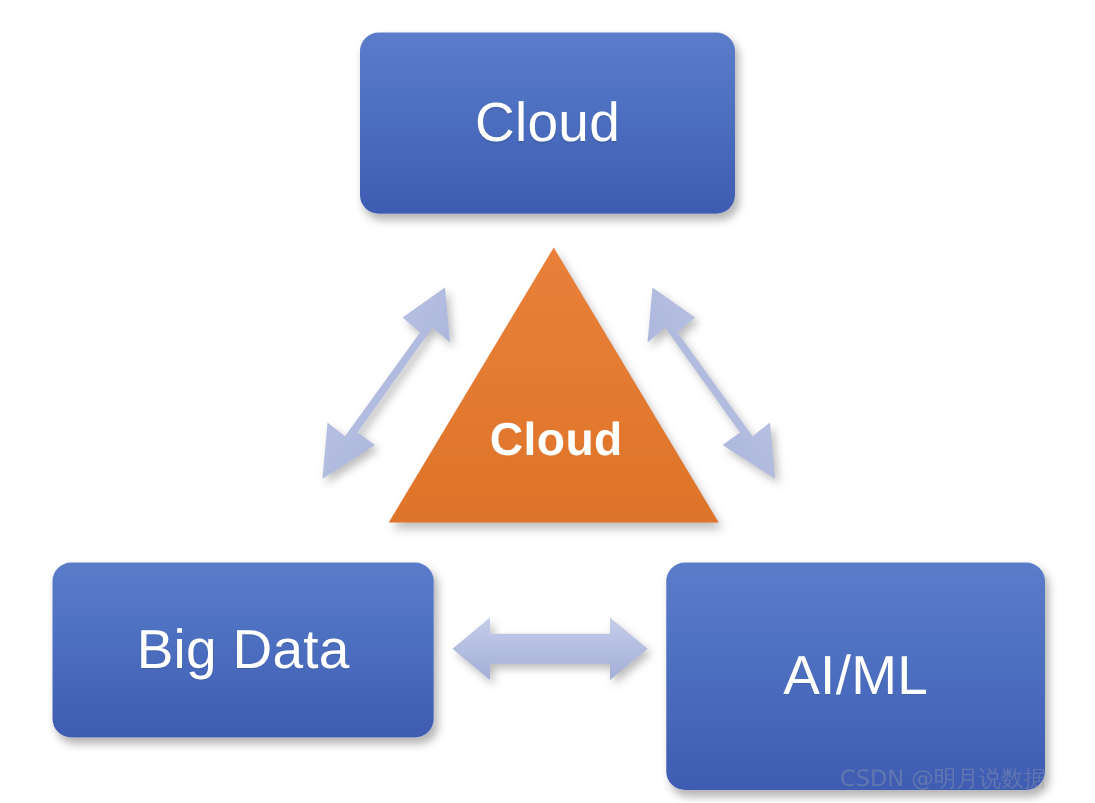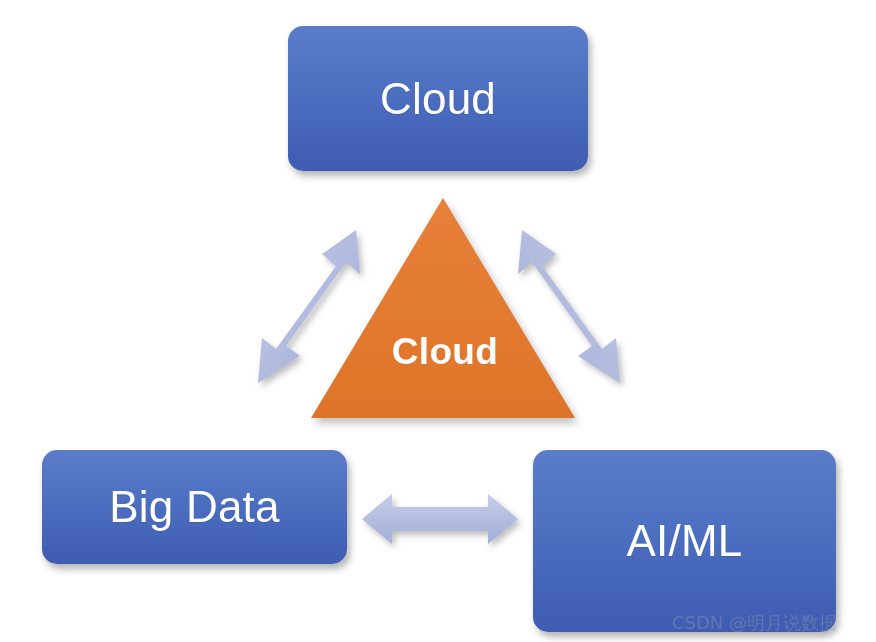--- a/index.html
+++ b/index.html
@@ -32,21 +32,21 @@
     color: #ffffff;
     font-size: 44px;
     font-weight: 400;
     line-height: 1;
     letter-spacing: 0.2px;
     white-space: nowrap;
     text-shadow: 0 1px 1px rgba(0,0,0,0.10);
   }
 
   #box-cloud   { left: 288px; top: 26px;  width: 300px; height: 145px; }
-  #box-bigdata { left: 42px;  top: 450px; width: 305px; height: 114px; }
+  #box-bigdata { left: 42px;  top: 450px; width: 305px; height: 140px; }
   #box-aiml    { left: 533px; top: 450px; width: 303px; height: 182px; }
 
   
   #triangle-wrap {
     position: absolute;
     left: 300px;
     top: 190px;
     width: 290px;
     height: 240px;
   }

